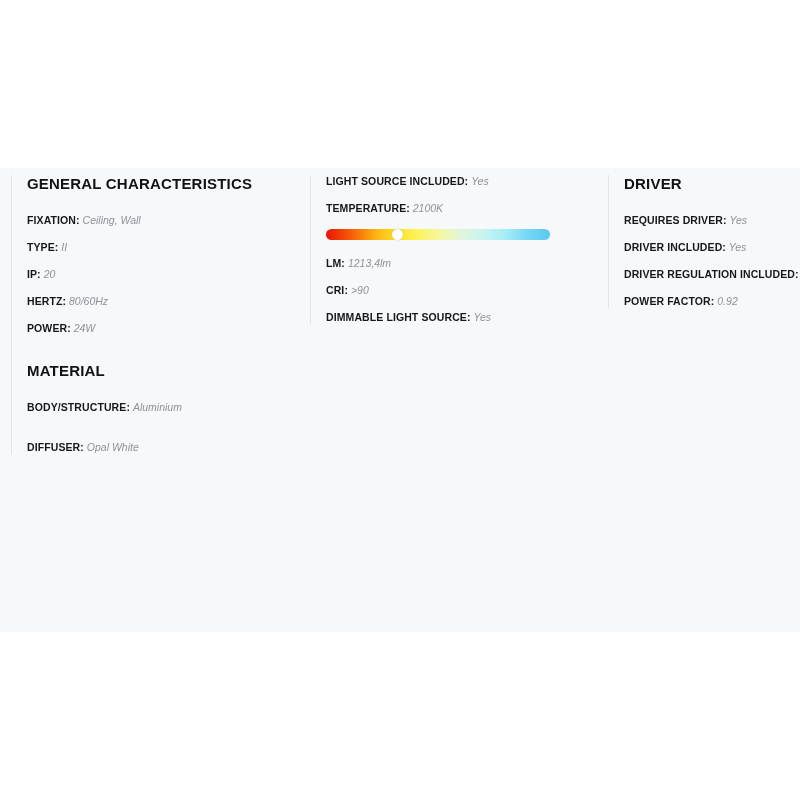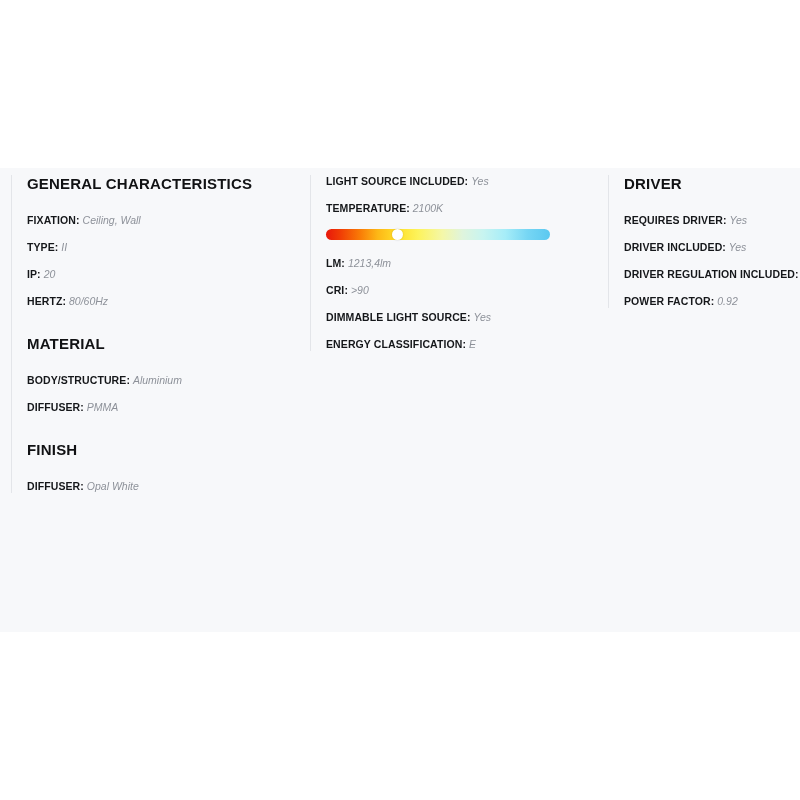--- a/index.html
+++ b/index.html
@@ -133,37 +133,36 @@
           <span class="spec-value">II</span>
         </div>
         <div class="spec-row">
           <span class="spec-label">IP:</span>
           <span class="spec-value">20</span>
         </div>
         <div class="spec-row">
           <span class="spec-label">HERTZ:</span>
           <span class="spec-value">80/60Hz</span>
         </div>
+        <div class="spec-row">
+          <span class="spec-label">POWER:</span>
+          <span class="spec-value">24W</span>
+        </div>
       </div>
 
       <div class="section">
         <div class="section-title">MATERIAL</div>
 
         <div class="spec-row">
           <span class="spec-label">BODY/STRUCTURE:</span>
           <span class="spec-value">Aluminium</span>
         </div>
-        <div class="spec-row">
-          <span class="spec-label">DIFFUSER:</span>
-          <span class="spec-value">PMMA</span>
-        </div>
-      </div>
-
-      <div class="section">
-        <div class="section-title">FINISH</div>
+      </div>
+
+      <div class="section">
 
         <div class="spec-row">
           <span class="spec-label">DIFFUSER:</span>
           <span class="spec-value">Opal White</span>
         </div>
       </div>
 
     </div>
 
     <div class="column col-lighting">
@@ -187,24 +186,20 @@
           <span class="spec-value">1213,4lm</span>
         </div>
         <div class="spec-row">
           <span class="spec-label">CRI:</span>
           <span class="spec-value">&gt;90</span>
         </div>
         <div class="spec-row">
           <span class="spec-label">DIMMABLE LIGHT SOURCE:</span>
           <span class="spec-value">Yes</span>
         </div>
-        <div class="spec-row">
-          <span class="spec-label">ENERGY CLASSIFICATION:</span>
-          <span class="spec-value">E</span>
-        </div>
       </div>
     </div>
 
     <div class="column col-driver">
       <div class="section">
         <div class="section-title">DRIVER</div>
 
         <div class="spec-row">
           <span class="spec-label">REQUIRES DRIVER:</span>
           <span class="spec-value">Yes</span>

